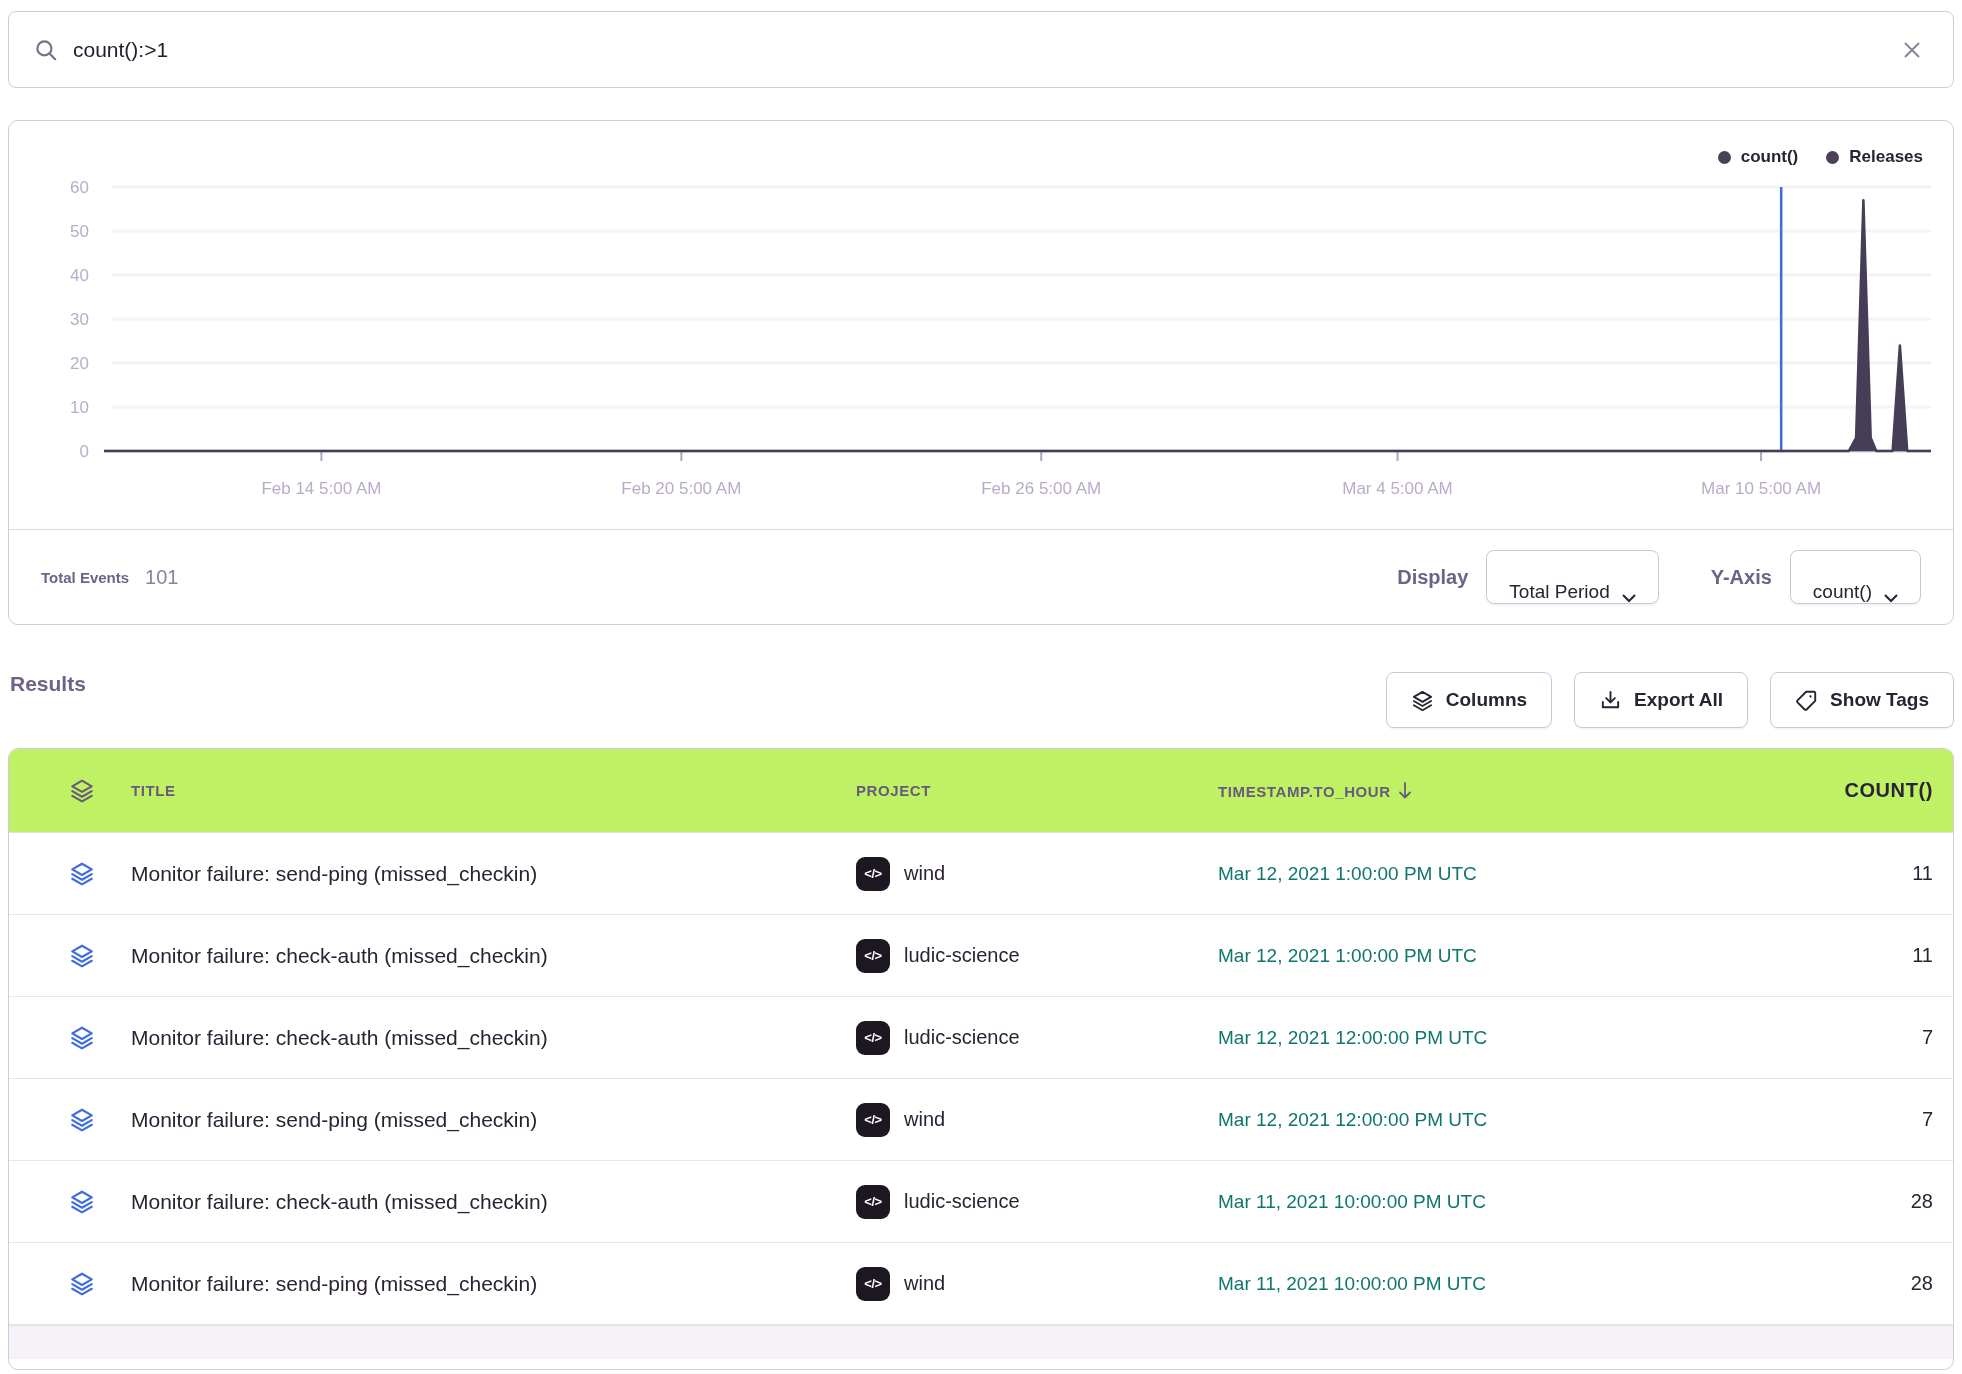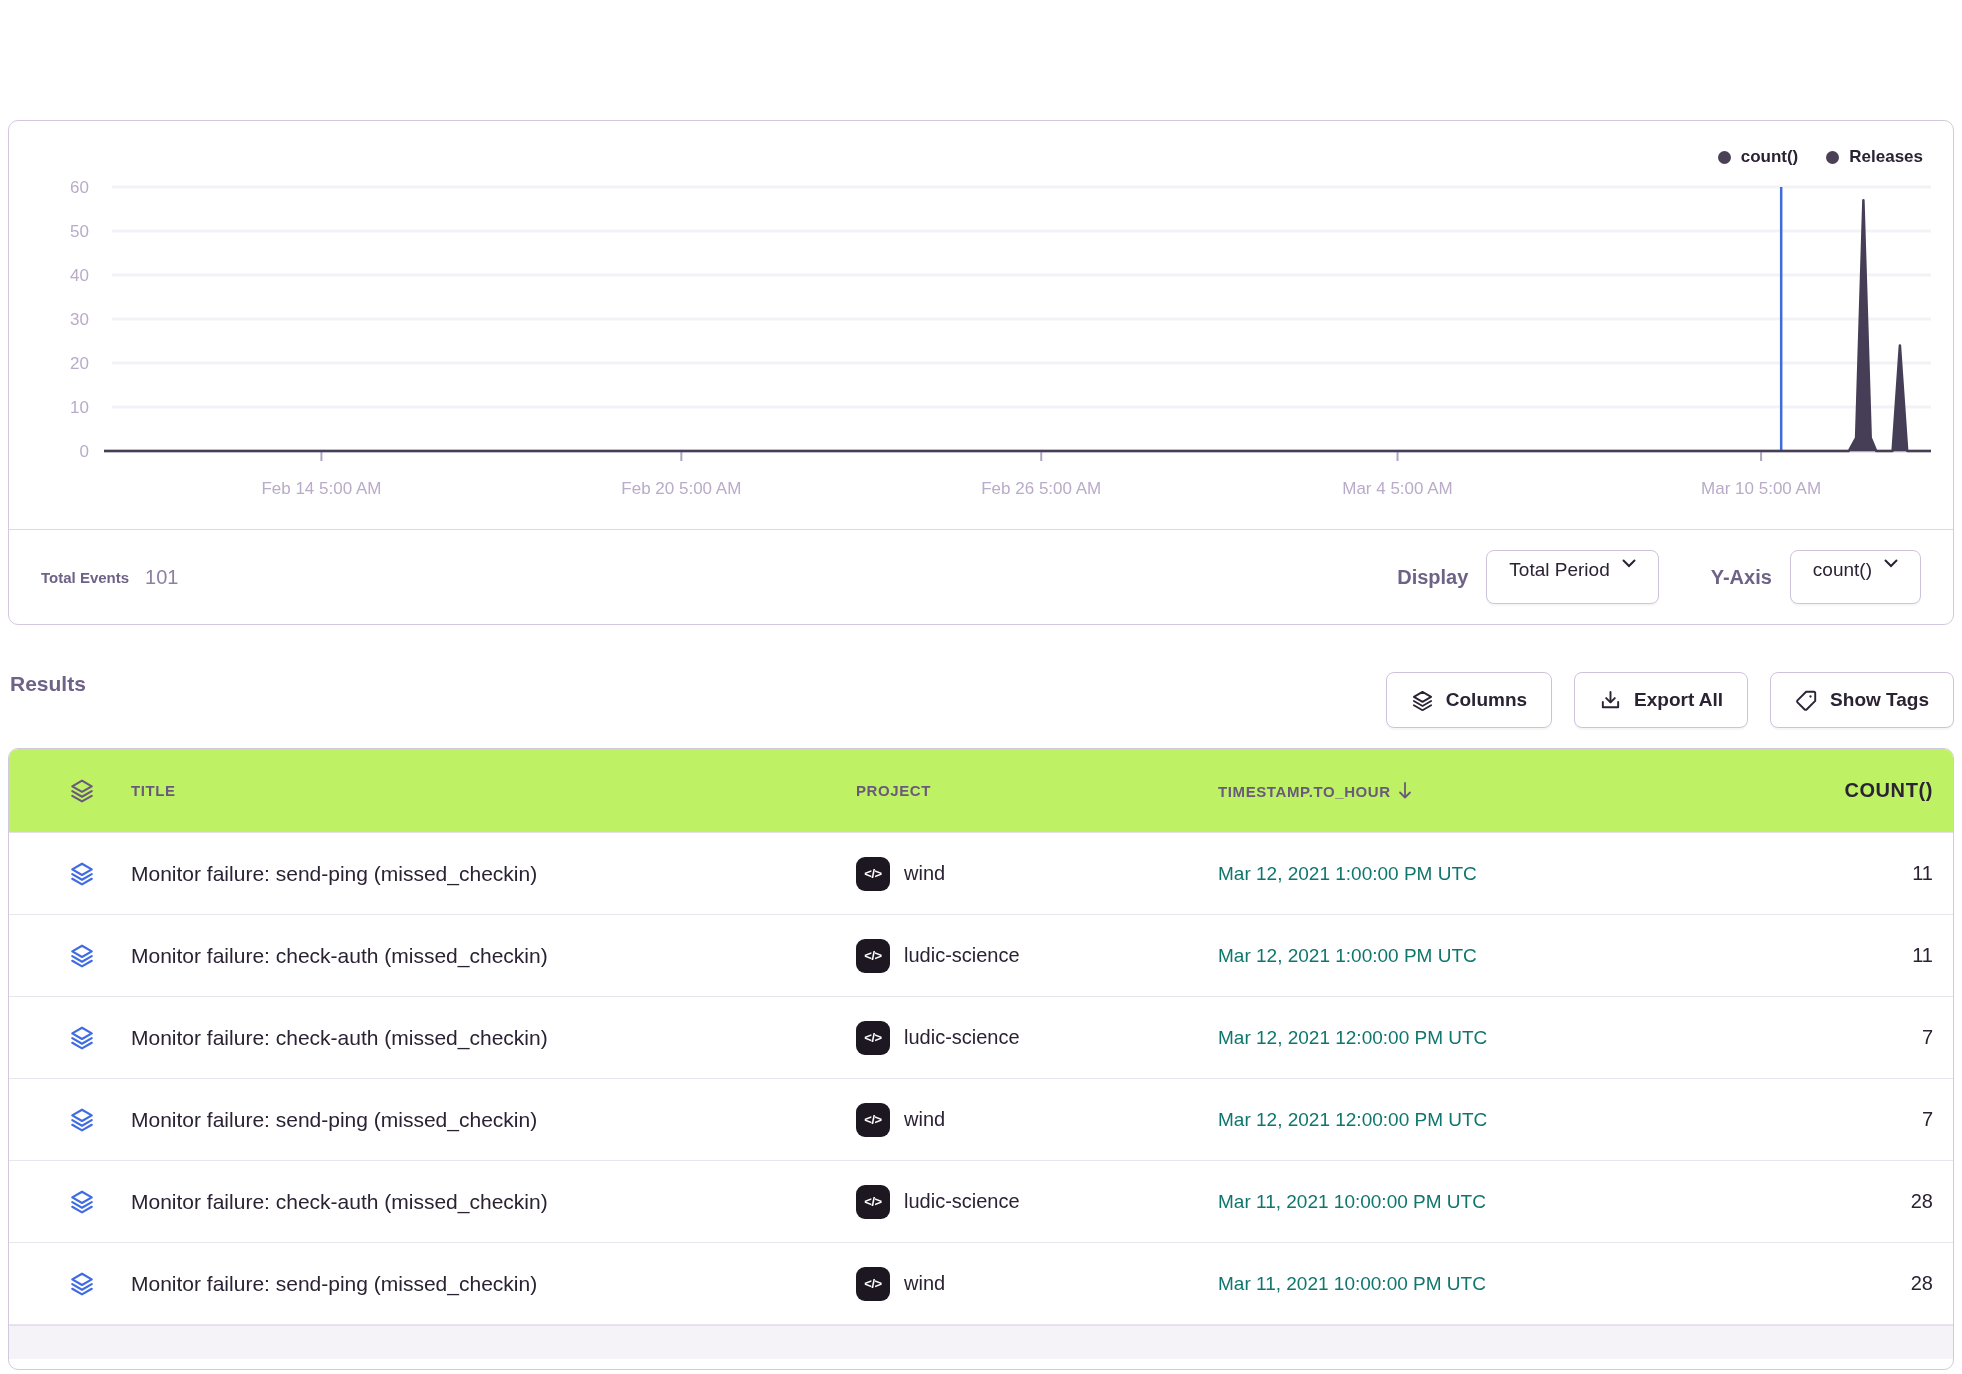--- a/index.html
+++ b/index.html
@@ -24,22 +24,22 @@
   .legend-dot { width:13px; height:13px; border-radius:50%; background:#4a4156; }
   .legend-label { font-size:17px; font-weight:bold; color:#2b2233; }
   #chart-svg { position:absolute; left:0; top:0; }
 
   .chart-footer { position:absolute; left:0; right:0; top:408px; bottom:0;
     border-top:1.5px solid #ded7e6; display:flex; align-items:center; padding:0 32px; }
   .total-label { font-size:15px; font-weight:bold; color:#6f6287; }
   .total-value { font-size:20px; color:#8d81a1; margin-left:16px; }
   .footer-spacer { flex:1; }
   .ctl-label { font-size:20px; font-weight:bold; color:#6f6287; }
-  .dropdown { display:inline-flex; align-items:flex-start; justify-content:center; gap:12px;
-    height:54px; padding:8px 22px; margin-left:18px; background:#fff;
+  .dropdown { display:inline-flex; align-items:flex-end; justify-content:center; gap:12px;
+    height:54px; padding:0 22px; margin-left:18px; background:#fff;
     border:1.5px solid #cfc3dc; border-radius:8px; font-size:19px; color:#2b2233; cursor:pointer;
     box-shadow:0 2px 1px rgba(43,34,51,0.04); }
   .ctl-gap { margin-left:52px; }
 
   
   .results-bar { position:absolute; left:10px; top:672px; width:1944px; height:56px;
     display:flex; align-items:flex-start; }
   .results-title { font-size:21px; font-weight:bold; color:#6f6287; }
   .results-actions { margin-left:auto; display:flex; gap:22px; }
   .btn { display:inline-flex; align-items:center; gap:12px; height:56px; padding:0 24px;
@@ -67,20 +67,35 @@
   .count-cell { font-size:20px; color:#2b2233; text-align:right; padding-right:20px; }
   .t-footer-strip { height:34px; background:#f5f3f7; border-top:1.5px solid #e4dfe9; }
 
   .sort-arrow { vertical-align:-3px; margin-left:6px; }
 </style>
 </head>
 <body>
 
 <div class="page">
 
+  <div class="search-panel">
+    <span class="mag">
+      <svg width="26" height="26" viewBox="0 0 24 24" fill="none" stroke="#7a6e8a" stroke-width="2" stroke-linecap="round">
+        <circle cx="10.5" cy="10.5" r="6.5"></circle>
+        <line x1="15.4" y1="15.4" x2="20.5" y2="20.5"></line>
+      </svg>
+    </span>
+    <input class="search-input" type="text" spellcheck="false" value="count():&gt;1" style="">
+    <span class="search-clear">
+      <svg width="26" height="26" viewBox="0 0 24 24" fill="none" stroke="#8f8498" stroke-width="1.8" stroke-linecap="round">
+        <line x1="6" y1="6" x2="18" y2="18"></line>
+        <line x1="18" y1="6" x2="6" y2="18"></line>
+      </svg>
+    </span>
+  </div>
 
   <div class="chart-panel">
     <div class="chart-legend">
       <span class="legend-item">
         <span class="legend-dot"></span>
         <span class="legend-label">count()</span>
       </span>
       <span class="legend-item">
         <span class="legend-dot"></span>
         <span class="legend-label">Releases</span>

